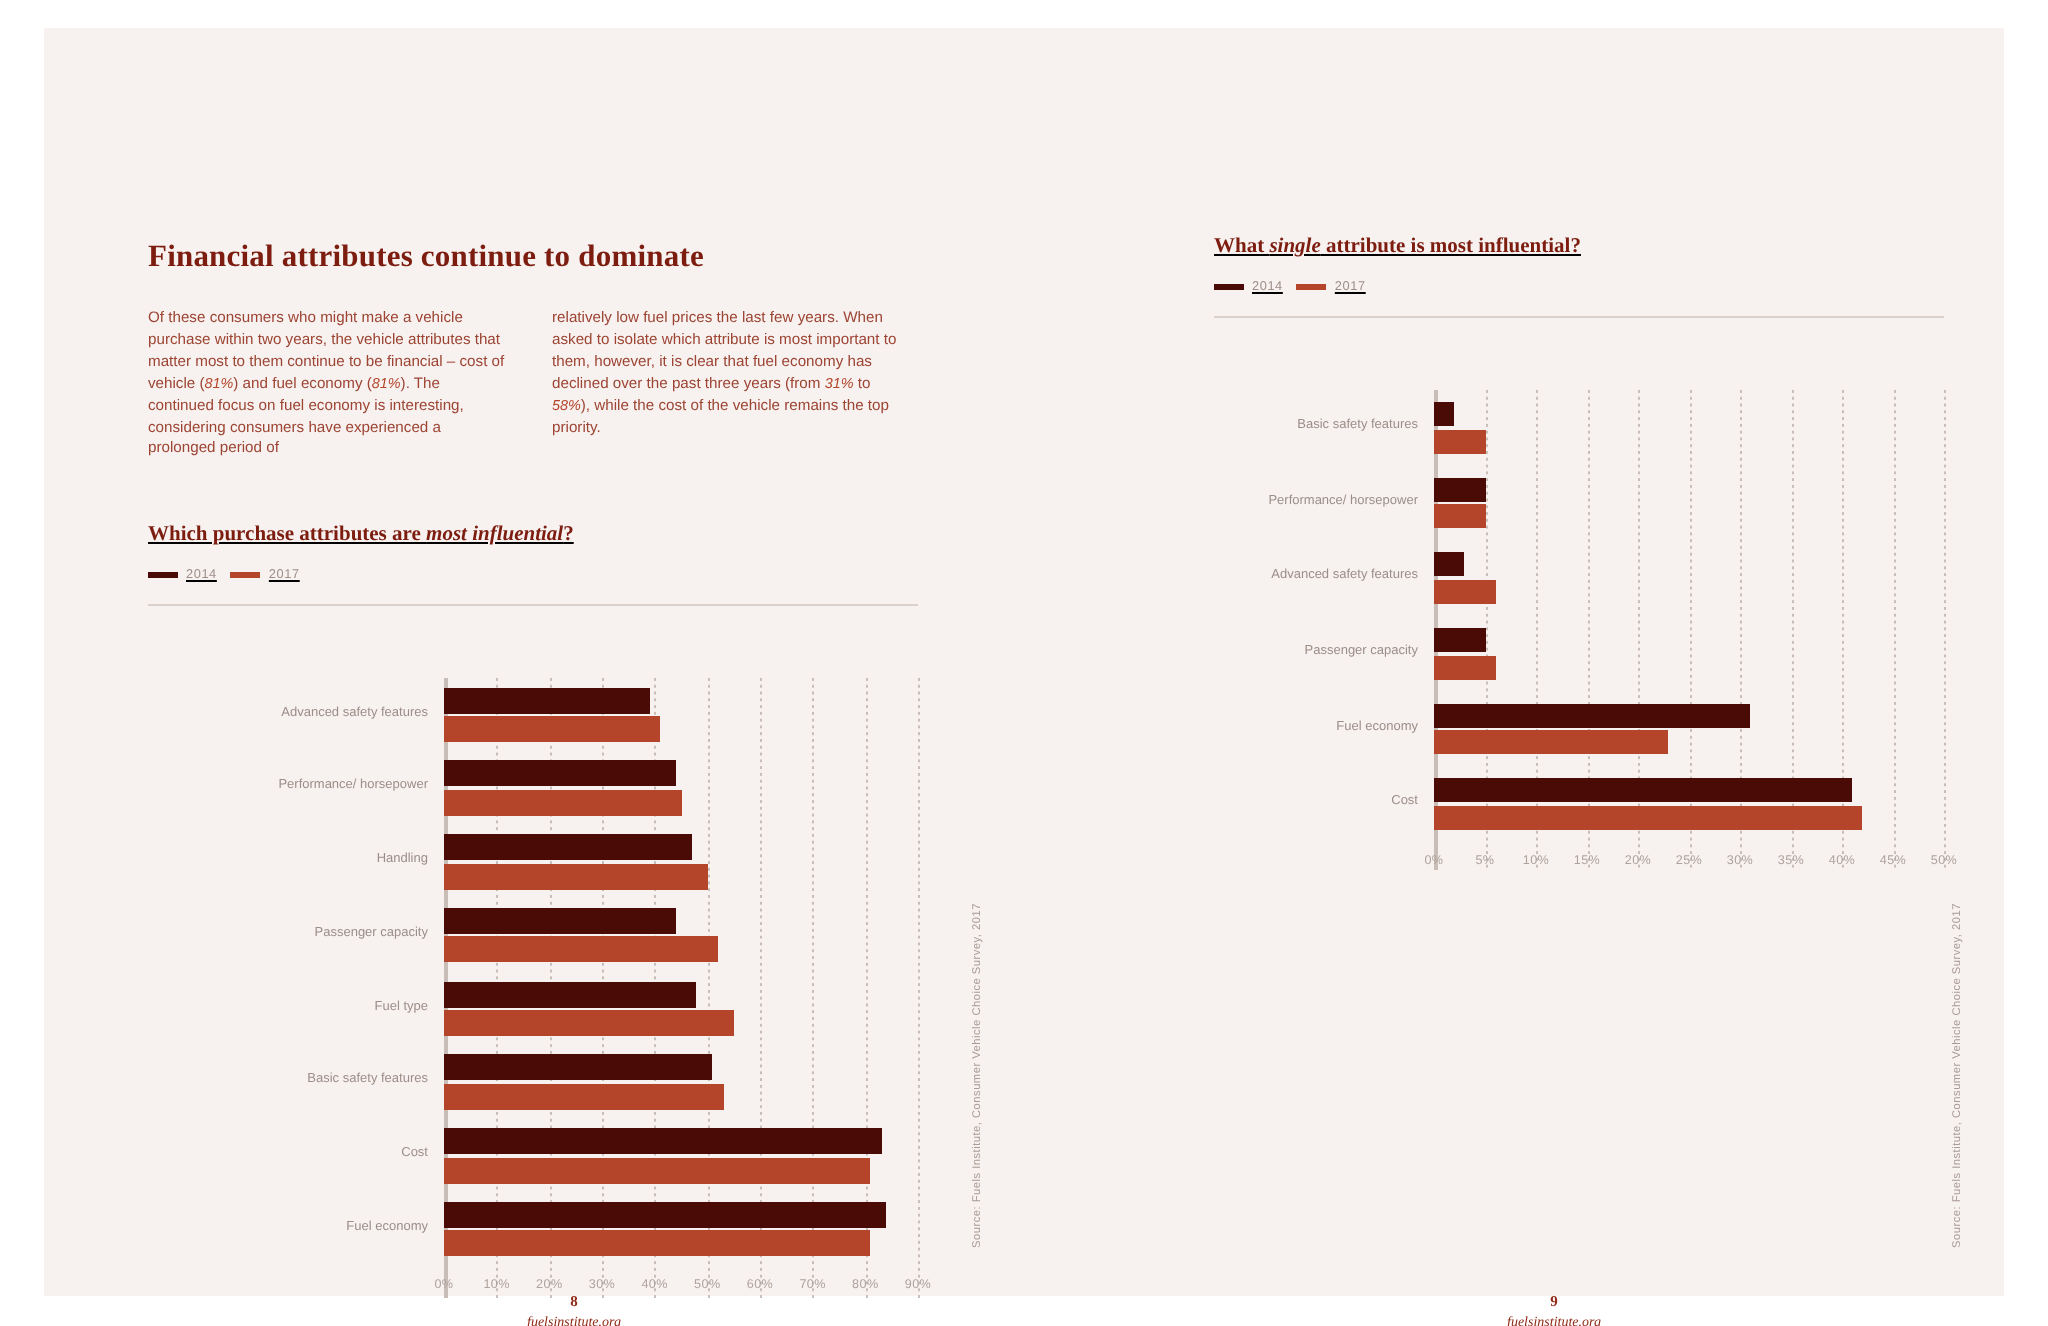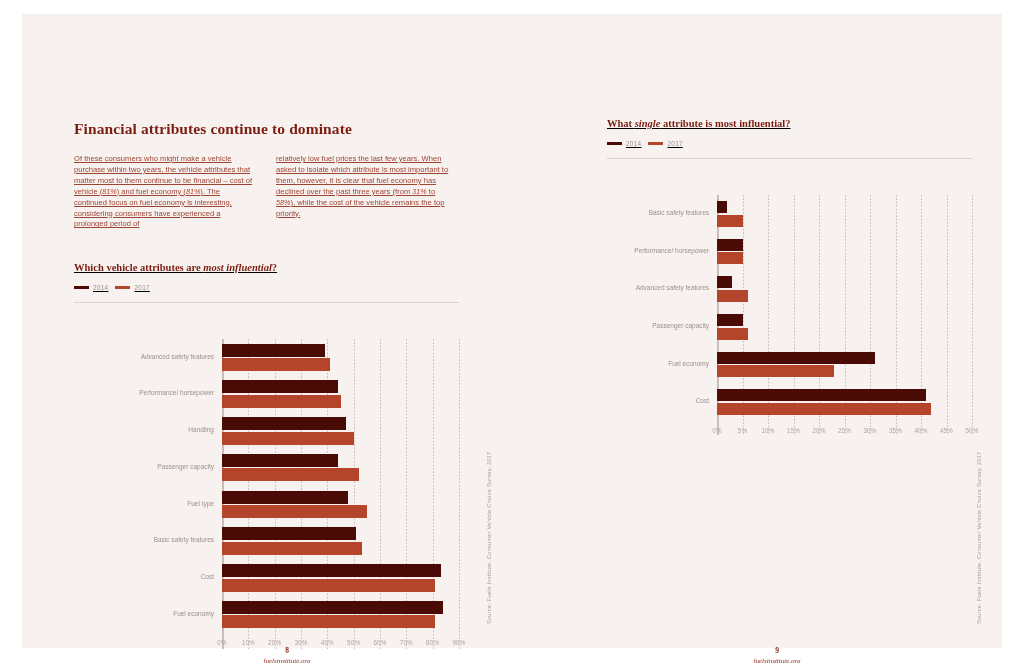--- a/index.html
+++ b/index.html
@@ -27,21 +27,21 @@
   }
 
   
   .bodycopy{
     position:absolute;left:52px;top:136px;width:385px;
     display:flex;gap:22px;
   }
   .bodycopy .col{width:180px;}
   .bodycopy p{
     margin:0;font-size:7.6px;line-height:10.9px;
-    color:#9d4433;font-family:"Liberation Sans",sans-serif;text-decoration:underline;
+    color:#9d4433;font-family:"Liberation Sans",sans-serif;
   }
   .bodycopy i{font-style:italic;color:#b4452b;font-size:7.2px;}
 
   
   .chart-title{
     font-family:"Liberation Serif",serif;
     font-size:10.5px;color:#7c1d10;font-weight:bold;
   }
   .chart-title em{font-style:italic;}
   .legend{display:flex;align-items:center;gap:7px;margin-top:11px;}
@@ -99,21 +99,21 @@
       <div class="col">
         <p><span>Of these consumers who might make a vehicle purchase within two years, the vehicle attributes that matter most to them continue to be financial – cost of vehicle (</span><i>81%</i><span>) and fuel economy (</span><i>81%</i><span>). The continued focus on fuel economy is interesting, considering consumers have experienced a prolonged period of</span></p>
       </div>
       <div class="col">
         <p><span>relatively low fuel prices the last few years. When asked to isolate which attribute is most important to them, however, it is clear that fuel economy has declined over the past three years (from </span><i>31%</i><span> to </span><i>58%</i><span>), while the cost of the vehicle remains the top priority.</span></p>
       </div>
     </div>
 
     <div class="chart" id="chart-left" style="left:52px;top:244px;width:390px;">
       <div class="chart-title">
-        <span>Which vehicle attributes are </span><em>most influential</em><span>?</span>
+        <span>Which purchase attributes are </span><em>most influential</em><span>?</span>
       </div>
       <div class="legend">
         <div class="entry">
           <span class="swatch" style="background:#4a0a05"></span>
           <span class="lbl">2014</span>
         </div>
         <div class="entry">
           <span class="swatch" style="background:#b4452b"></span>
           <span class="lbl">2017</span>
         </div>

